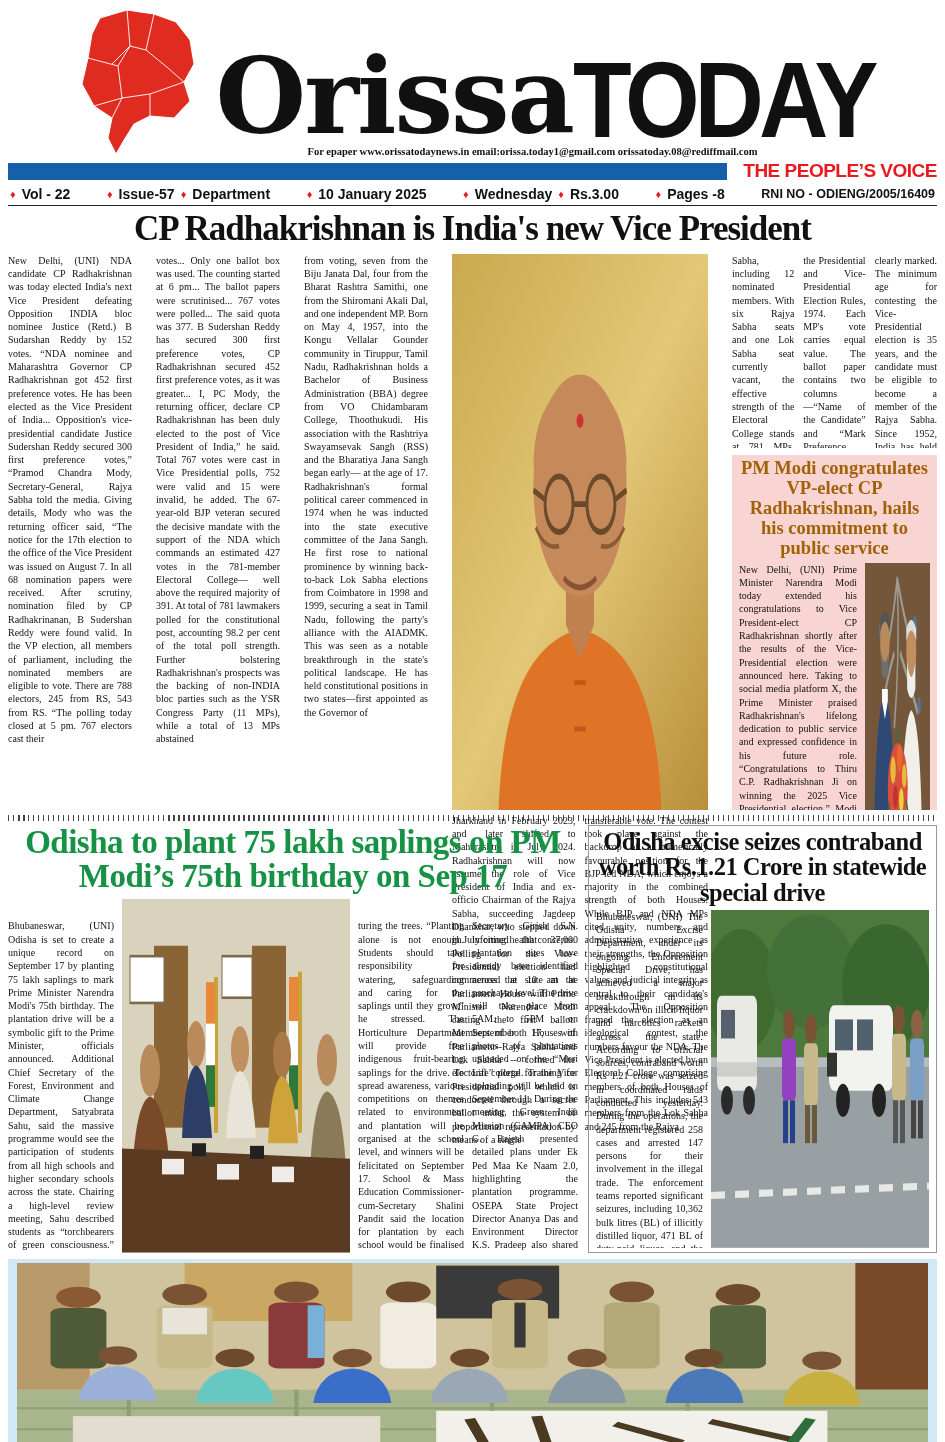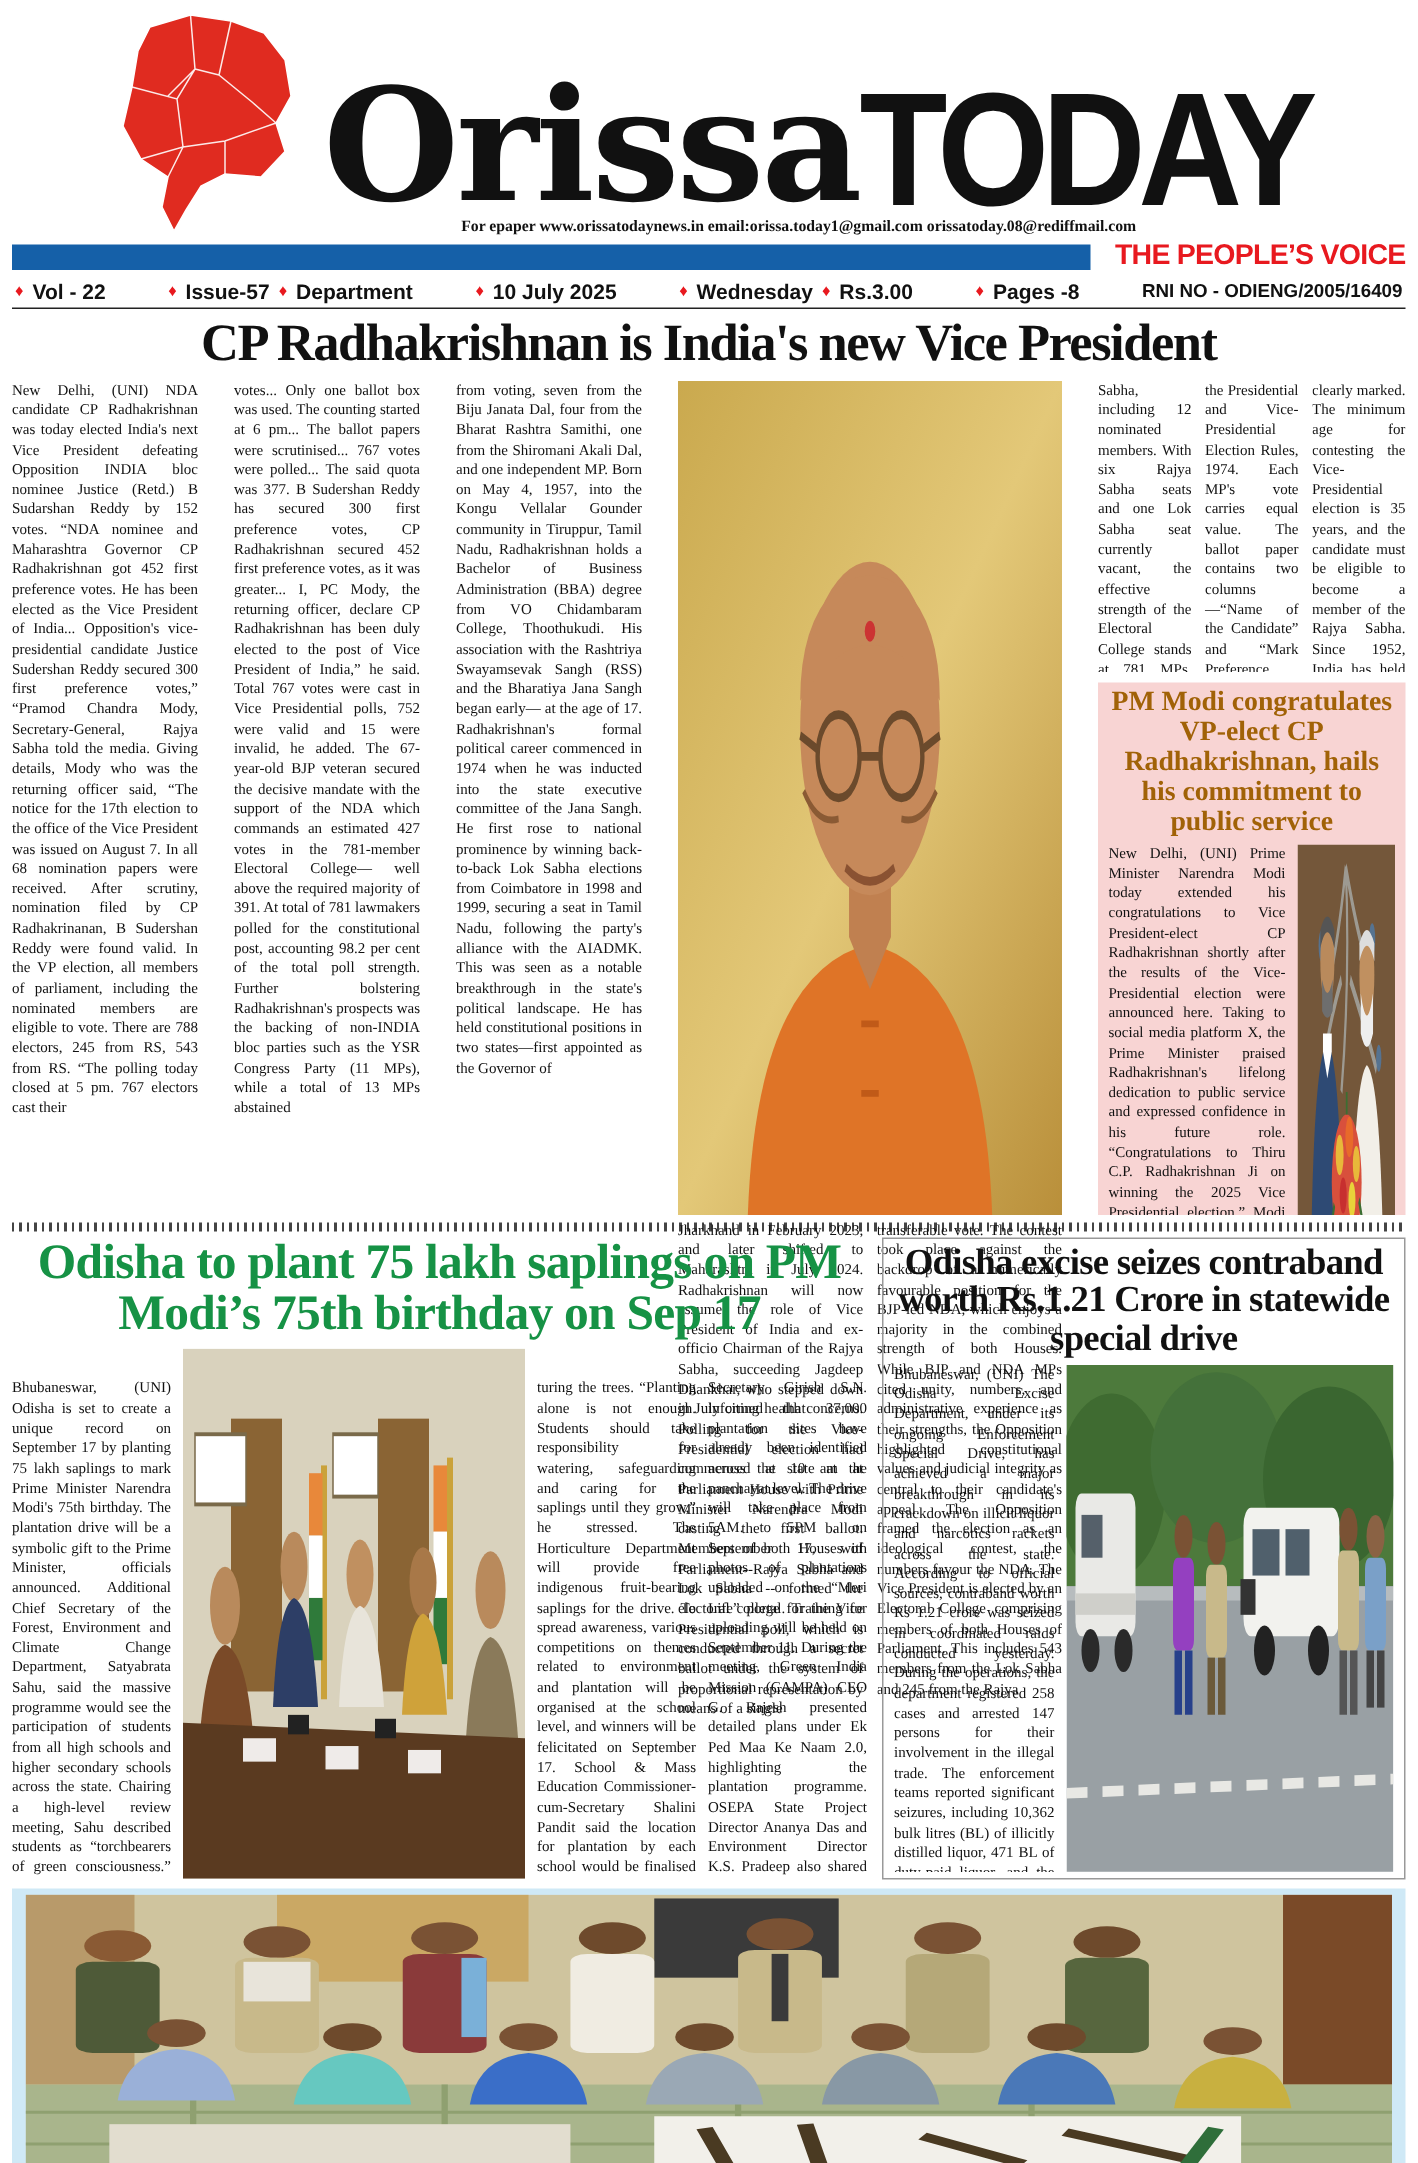--- a/index.html
+++ b/index.html
@@ -141,21 +141,21 @@
     <div class="infobar">
       <span class="diamond">♦</span>
       <span class="info-item">Vol - 22</span>
       <span class="info-sp"></span>
       <span class="diamond">♦</span>
       <span class="info-item">Issue-57</span>
       <span class="diamond">♦</span>
       <span class="info-item">Department</span>
       <span class="info-sp"></span>
       <span class="diamond">♦</span>
-      <span class="info-item">10 July 2025</span>
+      <span class="info-item">10 January 2025</span>
       <span class="info-sp"></span>
       <span class="diamond">♦</span>
       <span class="info-item">Wednesday</span>
       <span class="diamond">♦</span>
       <span class="info-item">Rs.3.00</span>
       <span class="info-sp"></span>
       <span class="diamond">♦</span>
       <span class="info-item">Pages -8</span>
       <span class="info-sp"></span>
       <span class="rni">RNI NO - ODIENG/2005/16409</span>

